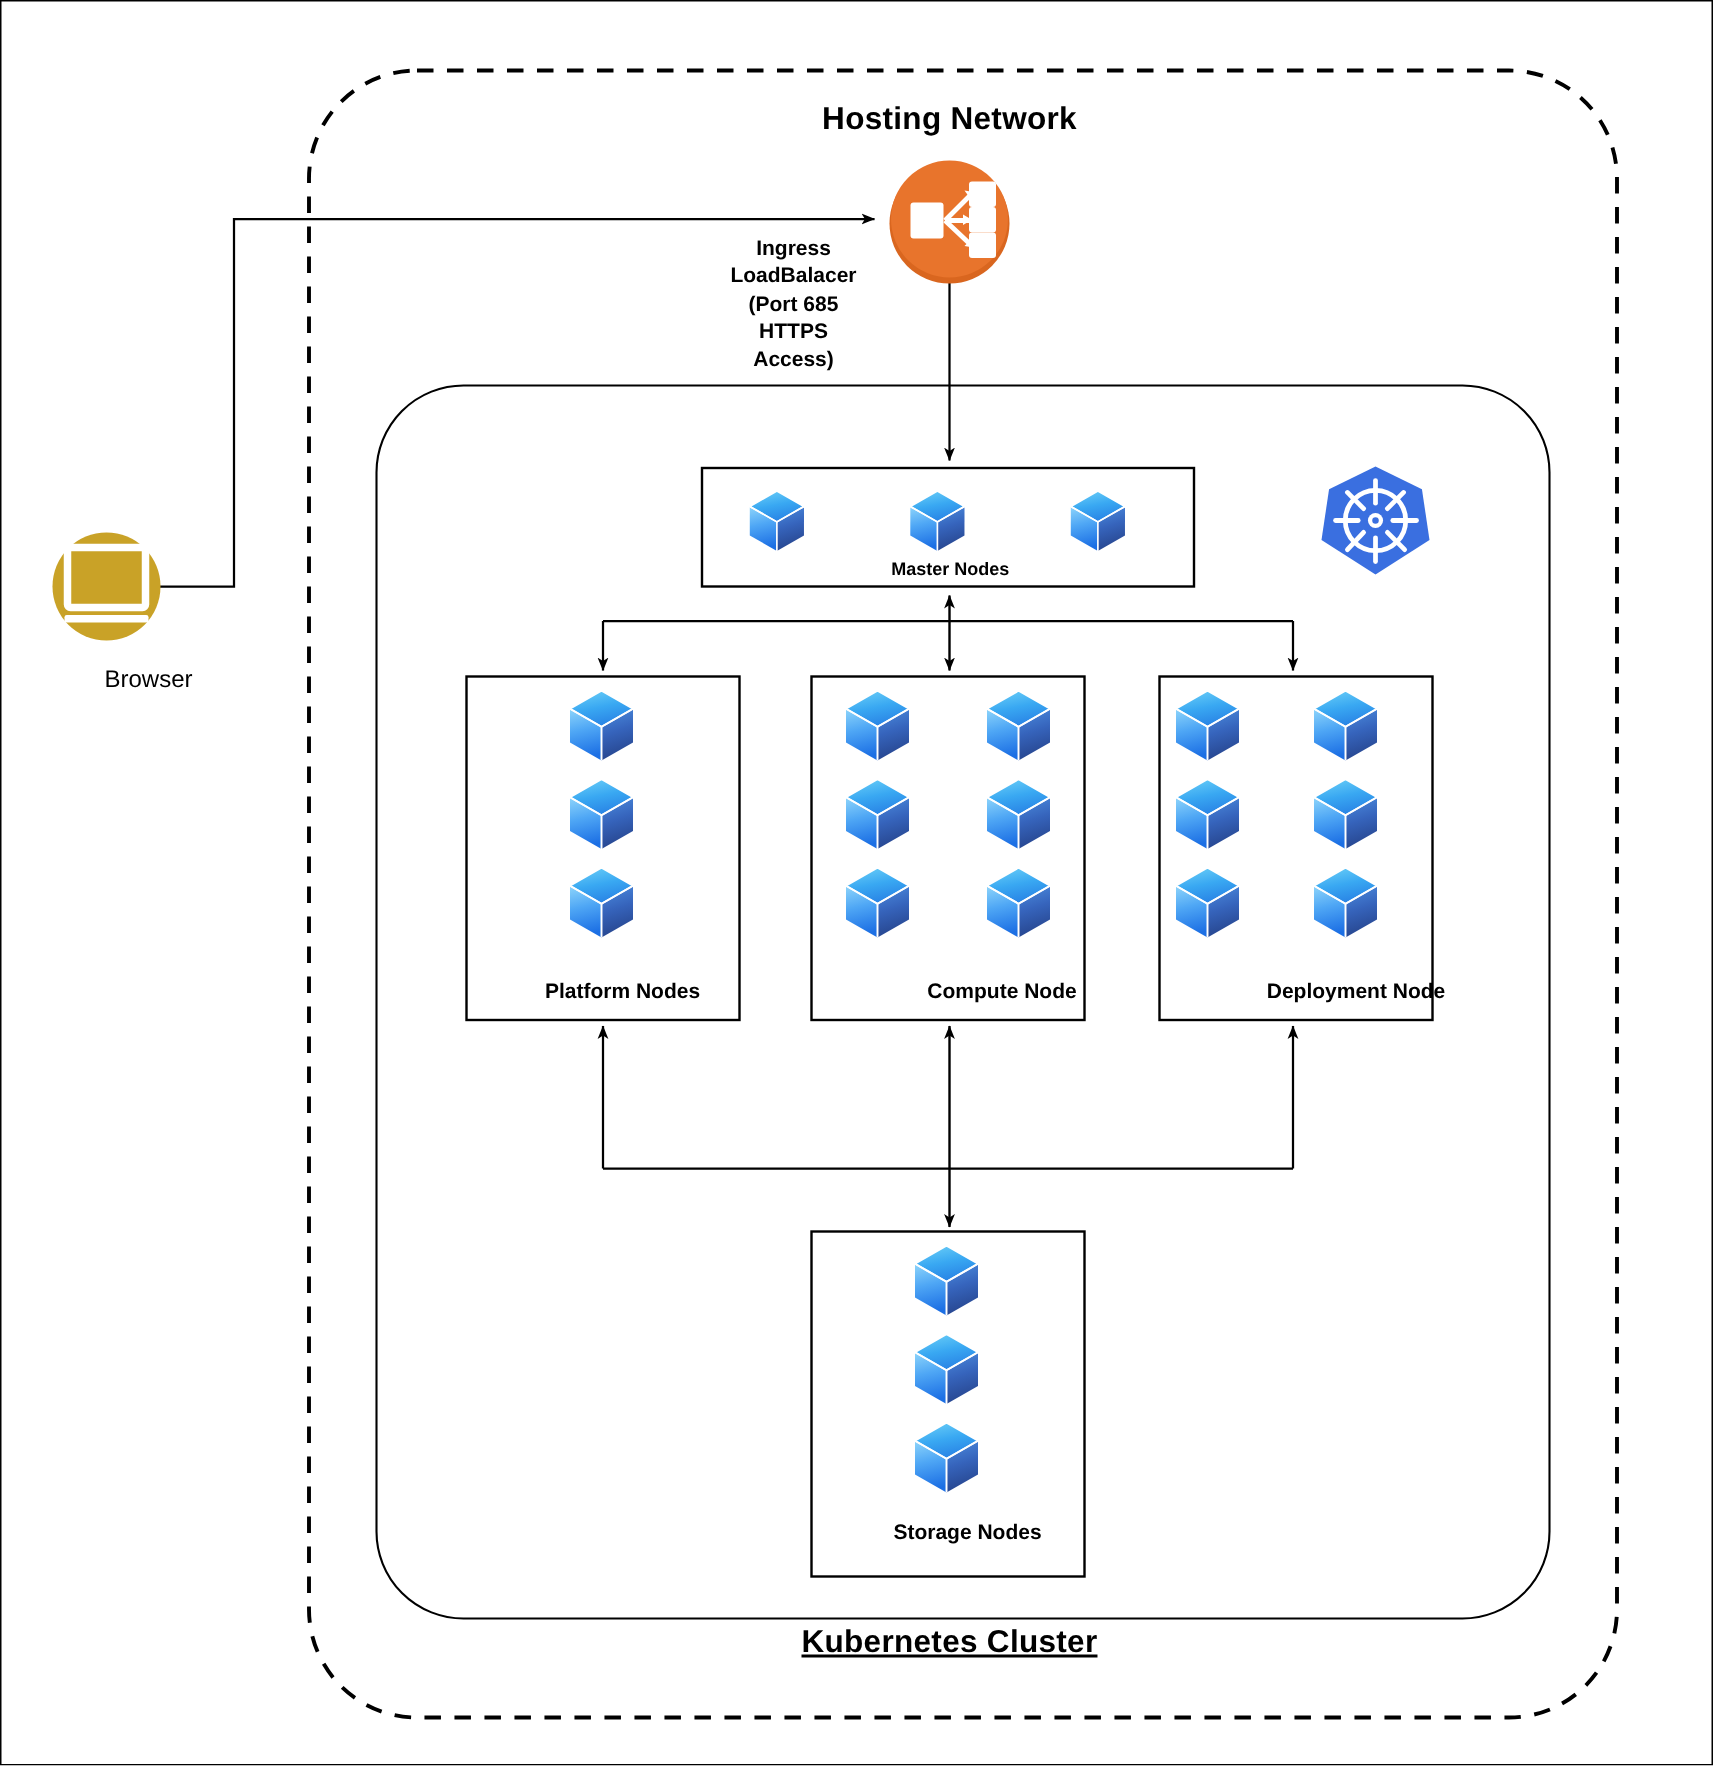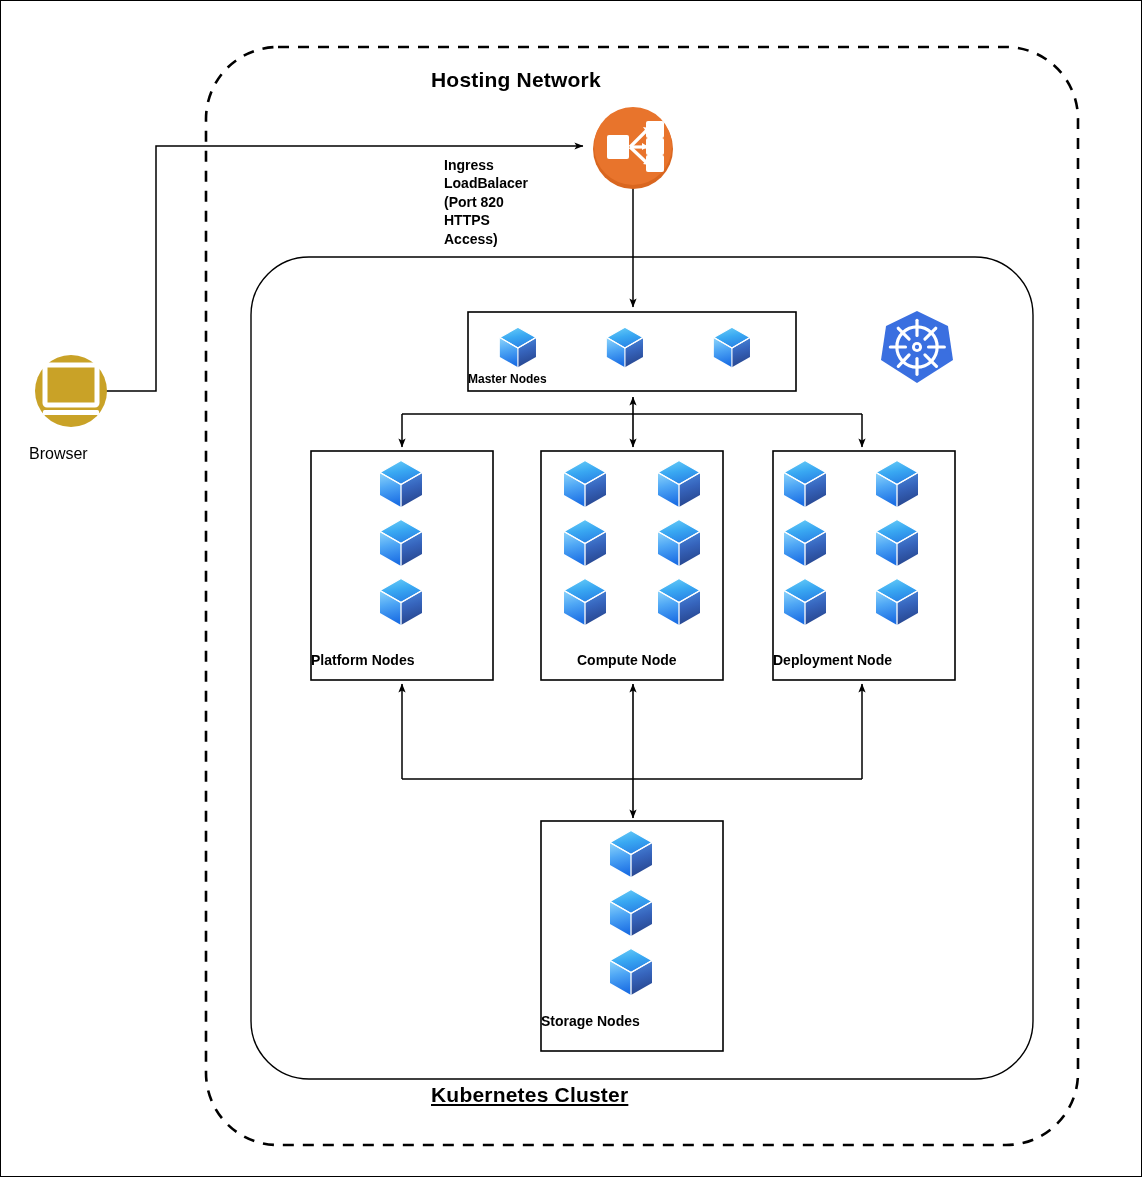--- a/index.html
+++ b/index.html
@@ -23,21 +23,21 @@
     position: absolute;
     left: 0;
     top: 0;
     width: 1142px;
     height: 1177px;
   }
   .lbl {
     position: absolute;
     color: #000000;
     white-space: pre;
-    text-align: left;
+    text-align: center;
     line-height: 1.25;
   }
   .title-lbl {
     font-size: 21px;
     font-weight: bold;
     letter-spacing: 0.2px;
   }
   .group-lbl {
     font-size: 14px;
     font-weight: bold;
@@ -247,27 +247,27 @@
   </svg>
 
   <div class="lbl title-lbl" style="left:430px; top:66px; width:404px;">Hosting Network</div>
 
   <div class="lbl title-lbl" style="left:430px; top:1081px; width:404px;text-decoration:underline;">Kubernetes Cluster</div>
 
   <div class="lbl node-lbl" style="left:0px; top:443px; width:140px;">Browser</div>
 
   <div class="lbl edge-lbl" style="left:443px; top:155px; width:170px;">Ingress
 LoadBalacer
-(Port 820
+(Port 685
 HTTPS
 Access)</div>
 
-  <div class="lbl master-lbl" style="left:467px; top:371px; width:303px;">Master Nodes</div>
+  <div class="lbl master-lbl" style="left:481px; top:371px; width:303px;">Master Nodes</div>
 
   <div class="lbl group-lbl" style="left:310px; top:651px; width:208px;">Platform Nodes</div>
 
   <div class="lbl group-lbl" style="left:540px; top:651px; width:182px;margin-left:36px;">Compute Node</div>
 
-  <div class="lbl group-lbl" style="left:772px; top:651px; width:182px;">Deployment Node</div>
+  <div class="lbl group-lbl" style="left:812px; top:651px; width:182px;">Deployment Node</div>
 
   <div class="lbl group-lbl" style="left:540px; top:1012px; width:208px;">Storage Nodes</div>
 
 </div>
 
 </body></html>

